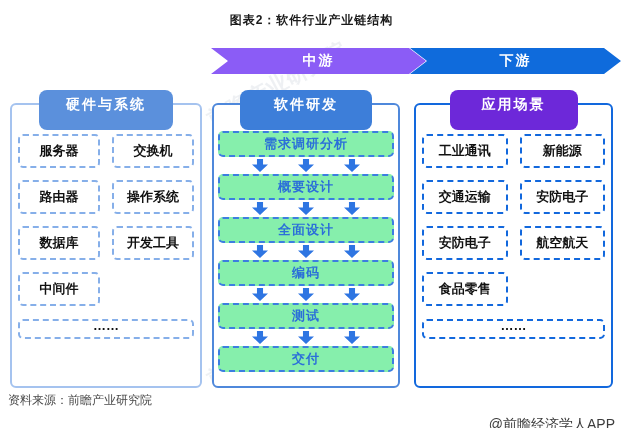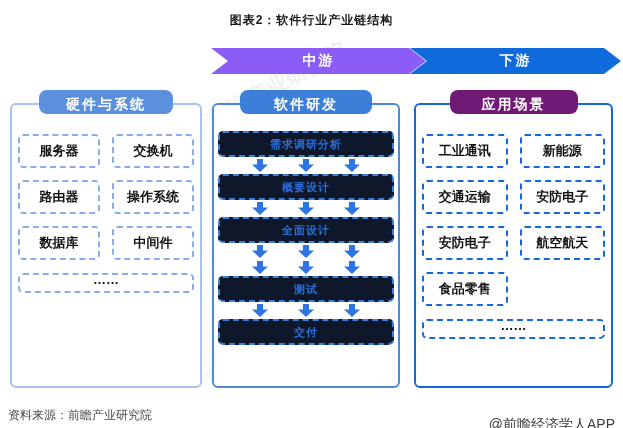--- a/index.html
+++ b/index.html
@@ -25,50 +25,50 @@
   .stage.s2 { left:211px; width:215px; z-index:2; }
   .stage.s3 { left:410px; width:211px; z-index:3; }
 
   
   .col { position:absolute; top:103px; height:285px; border-radius:6px; background:#fff; }
   .col1 { left:10px;  width:192px; border:2px solid #a5c3ef; }
   .col2 { left:212px; width:188px; border:2px solid #4f88db; }
   .col3 { left:414px; width:199px; border:2px solid #1268dd; }
 
   .colhead { position:absolute; top:-15px; left:50%; transform:translateX(-50%);
-             height:24px; line-height:28px; text-align:center; color:#fff; font-size:14px;
+             height:40px; line-height:28px; text-align:center; color:#fff; font-size:14px;
              font-weight:bold; border-radius:8px; letter-spacing:2px; z-index:4; }
   .col1 .colhead { width:134px; }
   .col2 .colhead { width:132px; }
   .col3 .colhead { width:128px; }
 
   
   .grid { display:grid; grid-template-columns:1fr 1fr; column-gap:16px; row-gap:23px;
           padding:29px 6px 0 6px;gap:12px; }
   .item { height:34px; border-radius:5px; background:#fff; display:flex; align-items:center;
           justify-content:center; font-size:13px; font-weight:bold; color:#111; }
   .col1 .item { border:2px dashed #86afe9; }
   .col3 .item { border:2px dashed #1268dd; }
   .dots { grid-column:1 / 3; height:20px; margin-top:1px; display:flex; align-items:center;
           justify-content:center; font-size:13px; font-weight:bold; color:#111;
           border-radius:5px; background:#fff; line-height:6px; padding-bottom:6px; }
   .col1 .dots { border:2px dashed #86afe9; }
   .col3 .dots { border:2px dashed #1268dd; }
 
   
   .flow { padding:26px 4px 0 4px; }
-  .step { height:26px; border:2px dashed #3c7ee0; border-radius:5px; background:#0f172a;
+  .step { height:26px; border:2px dashed #3c7ee0; border-radius:5px; background:#86efac;
           display:flex; align-items:center; justify-content:center;
-          font-size:11px; font-weight:bold; color:#2b6fd9; letter-spacing:1px; }
+          font-size:13px; font-weight:bold; color:#2b6fd9; letter-spacing:1px; }
   .arrow-row { height:15px; margin:1px 0; display:flex; align-items:center;
                justify-content:space-between; padding:0 34px; }
   .darrow { width:16px; height:13px; background:#2e75e2;
             clip-path:polygon(31% 0, 69% 0, 69% 42%, 100% 42%, 50% 100%, 0 42%, 31% 42%); }
 
-  .footer-src { position:absolute; left:8px; top:407px; font-size:12px; color:#4a4a4a; }
+  .footer-src { position:absolute; left:8px; top:392px; font-size:12px; color:#4a4a4a; }
   .footer-credit { position:absolute; right:8px; top:416px; font-size:14px; color:#3c3c3c; }
 </style>
 </head>
 <body>
 
 <div class="page">
 
   <div class="wm-text" style="left:40px; top:170px;">前瞻产业研究院</div>
   <div class="wm-text" style="left:200px; top:70px;">前瞻产业研究院</div>
   <div class="wm-text" style="left:420px; top:200px;">前瞻产业研究院</div>
@@ -82,20 +82,21 @@
   <div class="stage s3" style="background-color: rgb(15, 107, 220);">下游</div>
 
   <div class="col col1">
     <div class="colhead" style="background-color: rgb(91, 144, 220);">硬件与系统</div>
     <div class="grid">
       <div class="item">服务器</div>
       <div class="item">交换机</div>
       <div class="item">路由器</div>
       <div class="item">操作系统</div>
       <div class="item">数据库</div>
+      <div class="item">开发工具</div>
       <div class="item">中间件</div>
       <div class="dots">……</div>
     </div>
   </div>
 
   <div class="col col2">
     <div class="colhead" style="background-color: rgb(61, 126, 217);">软件研发</div>
     <div class="flow">
       <div class="step">需求调研分析</div>
       <div class="arrow-row">
@@ -108,37 +109,38 @@
         <i class="darrow"></i>
         <i class="darrow"></i>
         <i class="darrow"></i>
       </div>
       <div class="step">全面设计</div>
       <div class="arrow-row">
         <i class="darrow"></i>
         <i class="darrow"></i>
         <i class="darrow"></i>
       </div>
+      <div class="step">编码</div>
       <div class="arrow-row">
         <i class="darrow"></i>
         <i class="darrow"></i>
         <i class="darrow"></i>
       </div>
       <div class="step">测试</div>
       <div class="arrow-row">
         <i class="darrow"></i>
         <i class="darrow"></i>
         <i class="darrow"></i>
       </div>
       <div class="step">交付</div>
     </div>
   </div>
 
   <div class="col col3">
-    <div class="colhead" style="background-color: #701a75;">应用场景</div>
+    <div class="colhead" style="background-color: #6d28d9;">应用场景</div>
     <div class="grid">
       <div class="item">工业通讯</div>
       <div class="item">新能源</div>
       <div class="item">交通运输</div>
       <div class="item">安防电子</div>
       <div class="item">安防电子</div>
       <div class="item">航空航天</div>
       <div class="item">食品零售</div>
       <div class="dots">……</div>
     </div>

